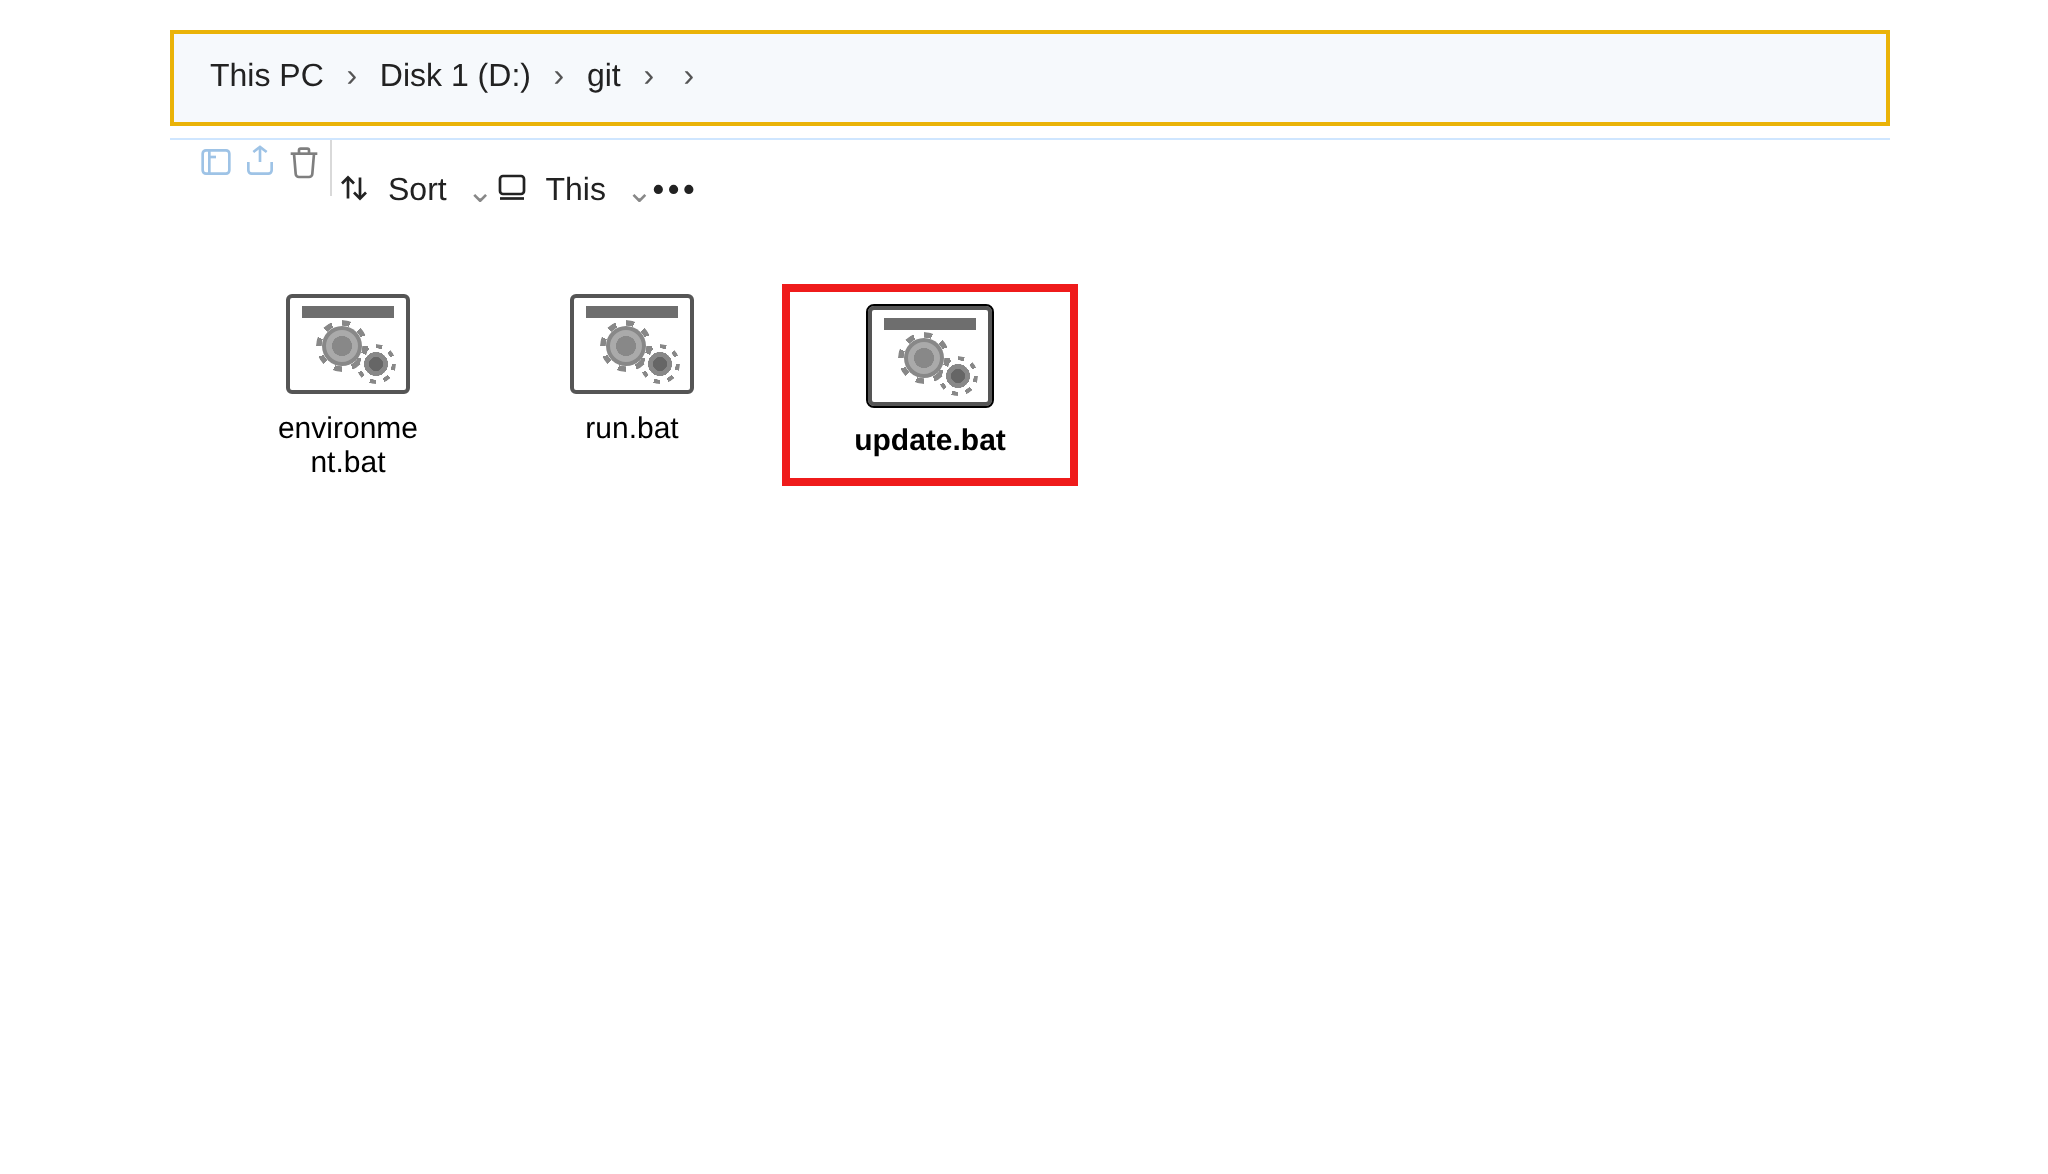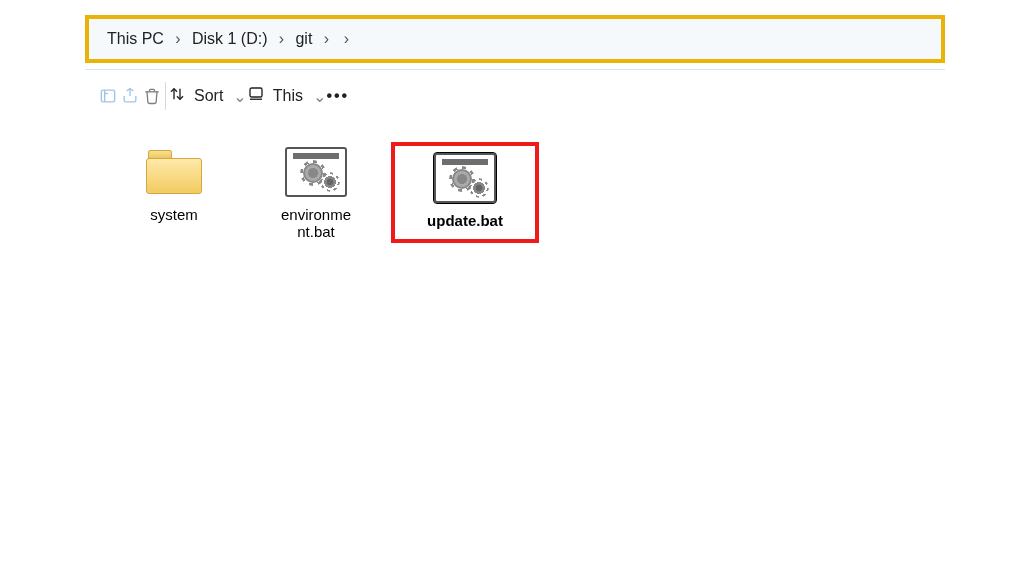--- a/index.html
+++ b/index.html
@@ -1,24 +1,24 @@
 <!DOCTYPE html>
 <html><head>
 <meta charset="utf-8">
 <style>
   * { box-sizing: border-box; }
   html, body { margin:0; padding:0; width:1024px; height:587px; background:#fff; font-family:"Segoe UI",Arial,sans-serif; color:#000; }
   .frame { position:absolute; left:85px; top:15px; width:860px; height:563px; background:#fff; }
   
-  .crumb-bar { height:48px; background:#f6f9fc; border:4px solid #eab308; display:flex; align-items:center; padding:0 14px; font-size:16px; color:#222; }
+  .crumb-bar { height:48px; background:#f6f9fc; border:2px solid #eab308; display:flex; align-items:center; padding:0 14px; font-size:16px; color:#222; }
   .crumb-bar .crumb { padding:4px 4px; white-space:nowrap; }
   .crumb-bar .chev { width:20px; text-align:center; color:#555; }
   .sep-line { height:1px; background:#cfe6ff; margin-top:6px; }
   
-  .toolbar { height:52px; display:flex; align-items:center; padding:0 12px; }
+  .toolbar { height:52px; display:flex; padding:0 12px; }
   .tb-sep { width:1px; height:28px; background:#d9d9d9; margin:0 2px; }
   .tb-btn { display:flex; align-items:center; gap:8px; color:#222; font-size:16px; cursor:pointer; }
   .iconbtn { width:22px; height:22px; display:flex; align-items:center; justify-content:center; color:#5a5a5a; cursor:pointer; }
   .iconbtn.blue { color:#9ec3e6; }
   .iconbtn.lt { color:#bcbcbc; }
   .tb-chev { color:#888; margin-left:2px; }
   
   .grid-wrap { padding:18px 18px 0 18px; display:flex; flex-wrap:wrap; gap:0; align-content:flex-start; }
   .file { width:130px; margin:4px 6px 18px 6px; display:flex; flex-direction:column; align-items:center; cursor:pointer; }
   .file .iconbox { width:70px; height:56px; display:flex; align-items:center; justify-content:center; position:relative; }
@@ -107,38 +107,41 @@
       <span class="tb-chev">⌄</span>
     </div>
     <div class="tb-btn" style="font-weight:bold; letter-spacing:2px;">
       <span>•••</span>
     </div>
   </div>
 
   <div class="grid-wrap" id="grid">
       <div class="file">
         <div class="iconbox">
-          <div class="folder">
-            <div class="tab"></div>
-            <div class="body"></div>
+          <div class="iconwin">
+            <div class="titlebar"></div>
+            <div class="gears">
+              <div class="gear big"></div>
+              <div class="gear small"></div>
+            </div>
           </div>
         </div>
-        <div class="label">system</div>
+        <div class="label">environme<br>nt.bat</div>
       </div>
       <div class="file">
         <div class="iconbox">
           <div class="iconwin">
             <div class="titlebar"></div>
             <div class="gears">
               <div class="gear big"></div>
               <div class="gear small"></div>
             </div>
           </div>
         </div>
-        <div class="label">environme<br>nt.bat</div>
+        <div class="label">run.bat</div>
       </div>
       <div class="file selected highlighted">
         <div class="iconbox">
           <div class="iconwin">
             <div class="titlebar"></div>
             <div class="gears">
               <div class="gear big"></div>
               <div class="gear small"></div>
             </div>
           </div>

